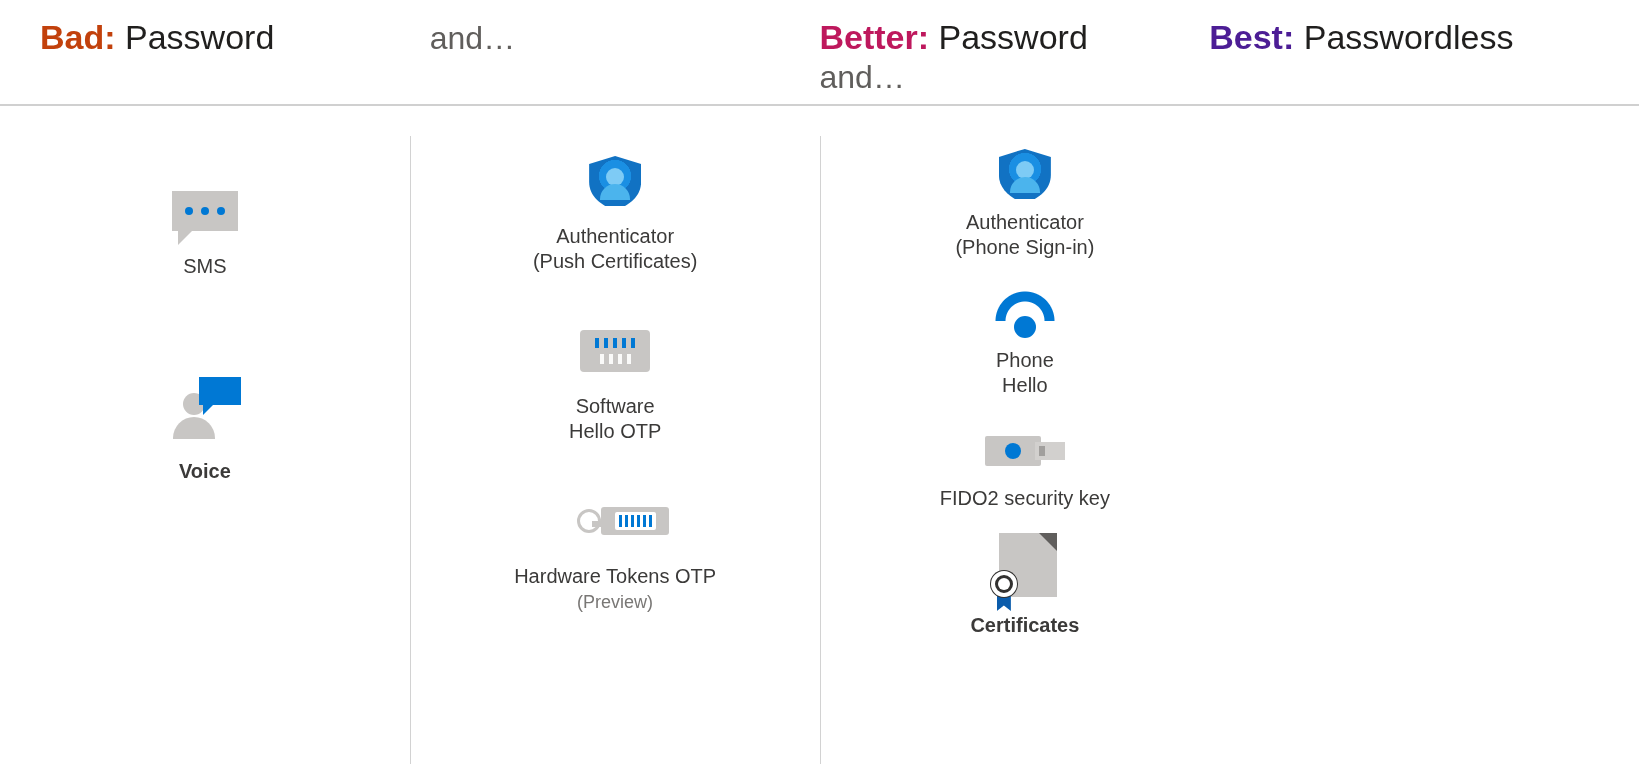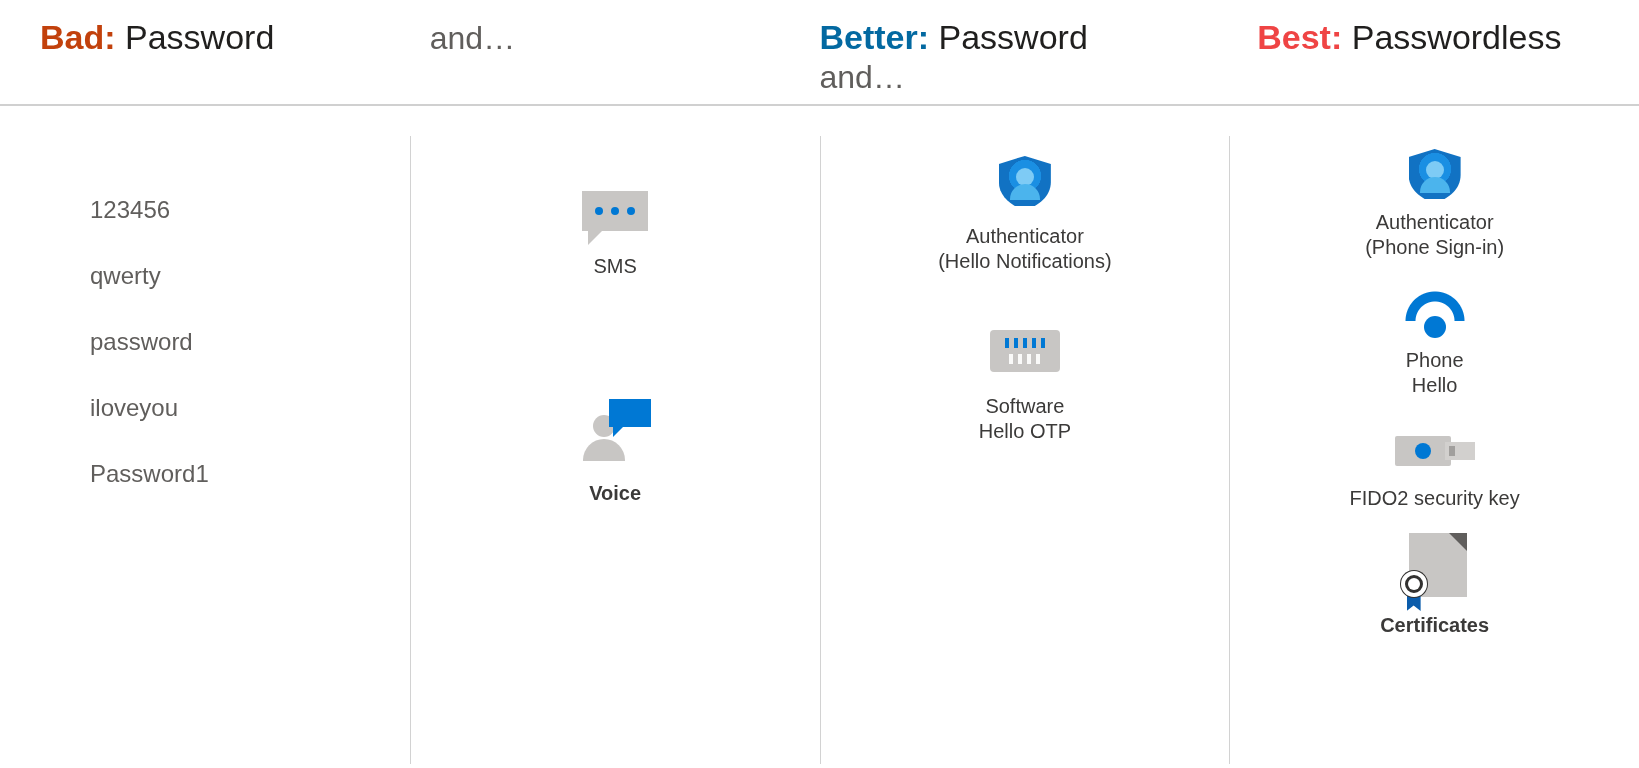--- a/index.html
+++ b/index.html
@@ -16,22 +16,22 @@
     grid-template-columns: 1fr 1fr 1fr 1fr;
     padding: 18px 40px 8px 40px;
     border-bottom: 2px solid #d0d0d0;
   }
   .hcell { font-size: 34px; line-height: 1.15; }
   .hcell .prefix { font-weight: 600; }
   .hcell .main { font-weight: 400; color: #201f1e; }
   .hcell .sub { font-size: 32px; color: #605e5c; margin-top: 2px; }
   .prefix.bad    { color: #c2410c; }
   .prefix.good   { color: #5d5c5b; }
-  .prefix.better { color: #0369a1; }
-  .prefix.best   { color: #ef4444; margin-left: 48px; }
+  .prefix.better { color: #be185d; }
+  .prefix.best   { color: #4c1d95; }
 
   .body {
     display: grid;
     grid-template-columns: 1fr 1fr 1fr 1fr;
     padding-top: 30px;
     height: calc(100% - 110px);
   }
   .col {
     display: flex;
     flex-direction: column;
@@ -177,29 +177,22 @@
       <div class="sub">and…</div>
     </div>
     <div class="hcell">
       <span class="prefix best">Best:</span>
       <span class="main">Passwordless</span>
     </div>
   </div>
 
   <div class="body">
 
-    <div class="col bad-col">
-      <div class="bad-pw">123456</div>
-      <div class="bad-pw">qwerty</div>
-      <div class="bad-pw">password</div>
-      <div class="bad-pw">iloveyou</div>
-      <div class="bad-pw">Password1</div>
-    </div>
-
-    <div class="col" style="padding-top:40px; gap:72px;">
+
+    <div class="col" style="padding-top:40px; gap:50px;">
       <div class="item">
         <div class="iconbox">
           <div class="sms-bubble">
               <span class="sms-dot"></span>
               <span class="sms-dot"></span>
               <span class="sms-dot"></span>
             </div>
         </div>
         <div class="lbl">SMS</div>
       </div>
@@ -216,21 +209,21 @@
     <div class="col">
       <div class="item">
         <div class="iconbox">
           <div class="auth-shield">
               <span class="ah"></span>
               <span class="ab"></span>
             </div>
         </div>
         <div class="lbl">
           <span>Authenticator</span><br>
-          <span>(Hello Notifications)</span>
+          <span>(Push Certificates)</span>
         </div>
       </div>
       <div class="item">
         <div class="iconbox">
           <div class="token-card">
             <div class="seg">
                 <span class="d"></span>
                 <span class="d"></span>
                 <span class="d"></span>
                 <span class="d"></span>
@@ -242,20 +235,41 @@
                 <span class="d dim"></span>
                 <span class="d dim"></span>
               </div>
           </div>
         </div>
         <div class="lbl">
           <span>Software</span><br>
           <span>Hello OTP</span>
         </div>
       </div>
+      <div class="item" style="margin-bottom:0;">
+        <div class="iconbox">
+          <div class="hw-fob">
+            <span class="hw-ring"></span>
+            <span class="hw-body">
+                <span class="seg">
+                  <span class="d"></span>
+                  <span class="d"></span>
+                  <span class="d"></span>
+                  <span class="d"></span>
+                  <span class="d"></span>
+                  <span class="d"></span>
+                </span>
+              </span>
+          </div>
+        </div>
+        <div class="lbl">
+          <span>Hardware Tokens OTP</span><br>
+          <span class="sub">(Preview)</span>
+        </div>
+      </div>
     </div>
 
     <div class="col">
       <div class="item tight">
         <div class="iconbox small">
           <div class="auth-shield">
               <span class="ah"></span>
               <span class="ab"></span>
             </div>
         </div>

